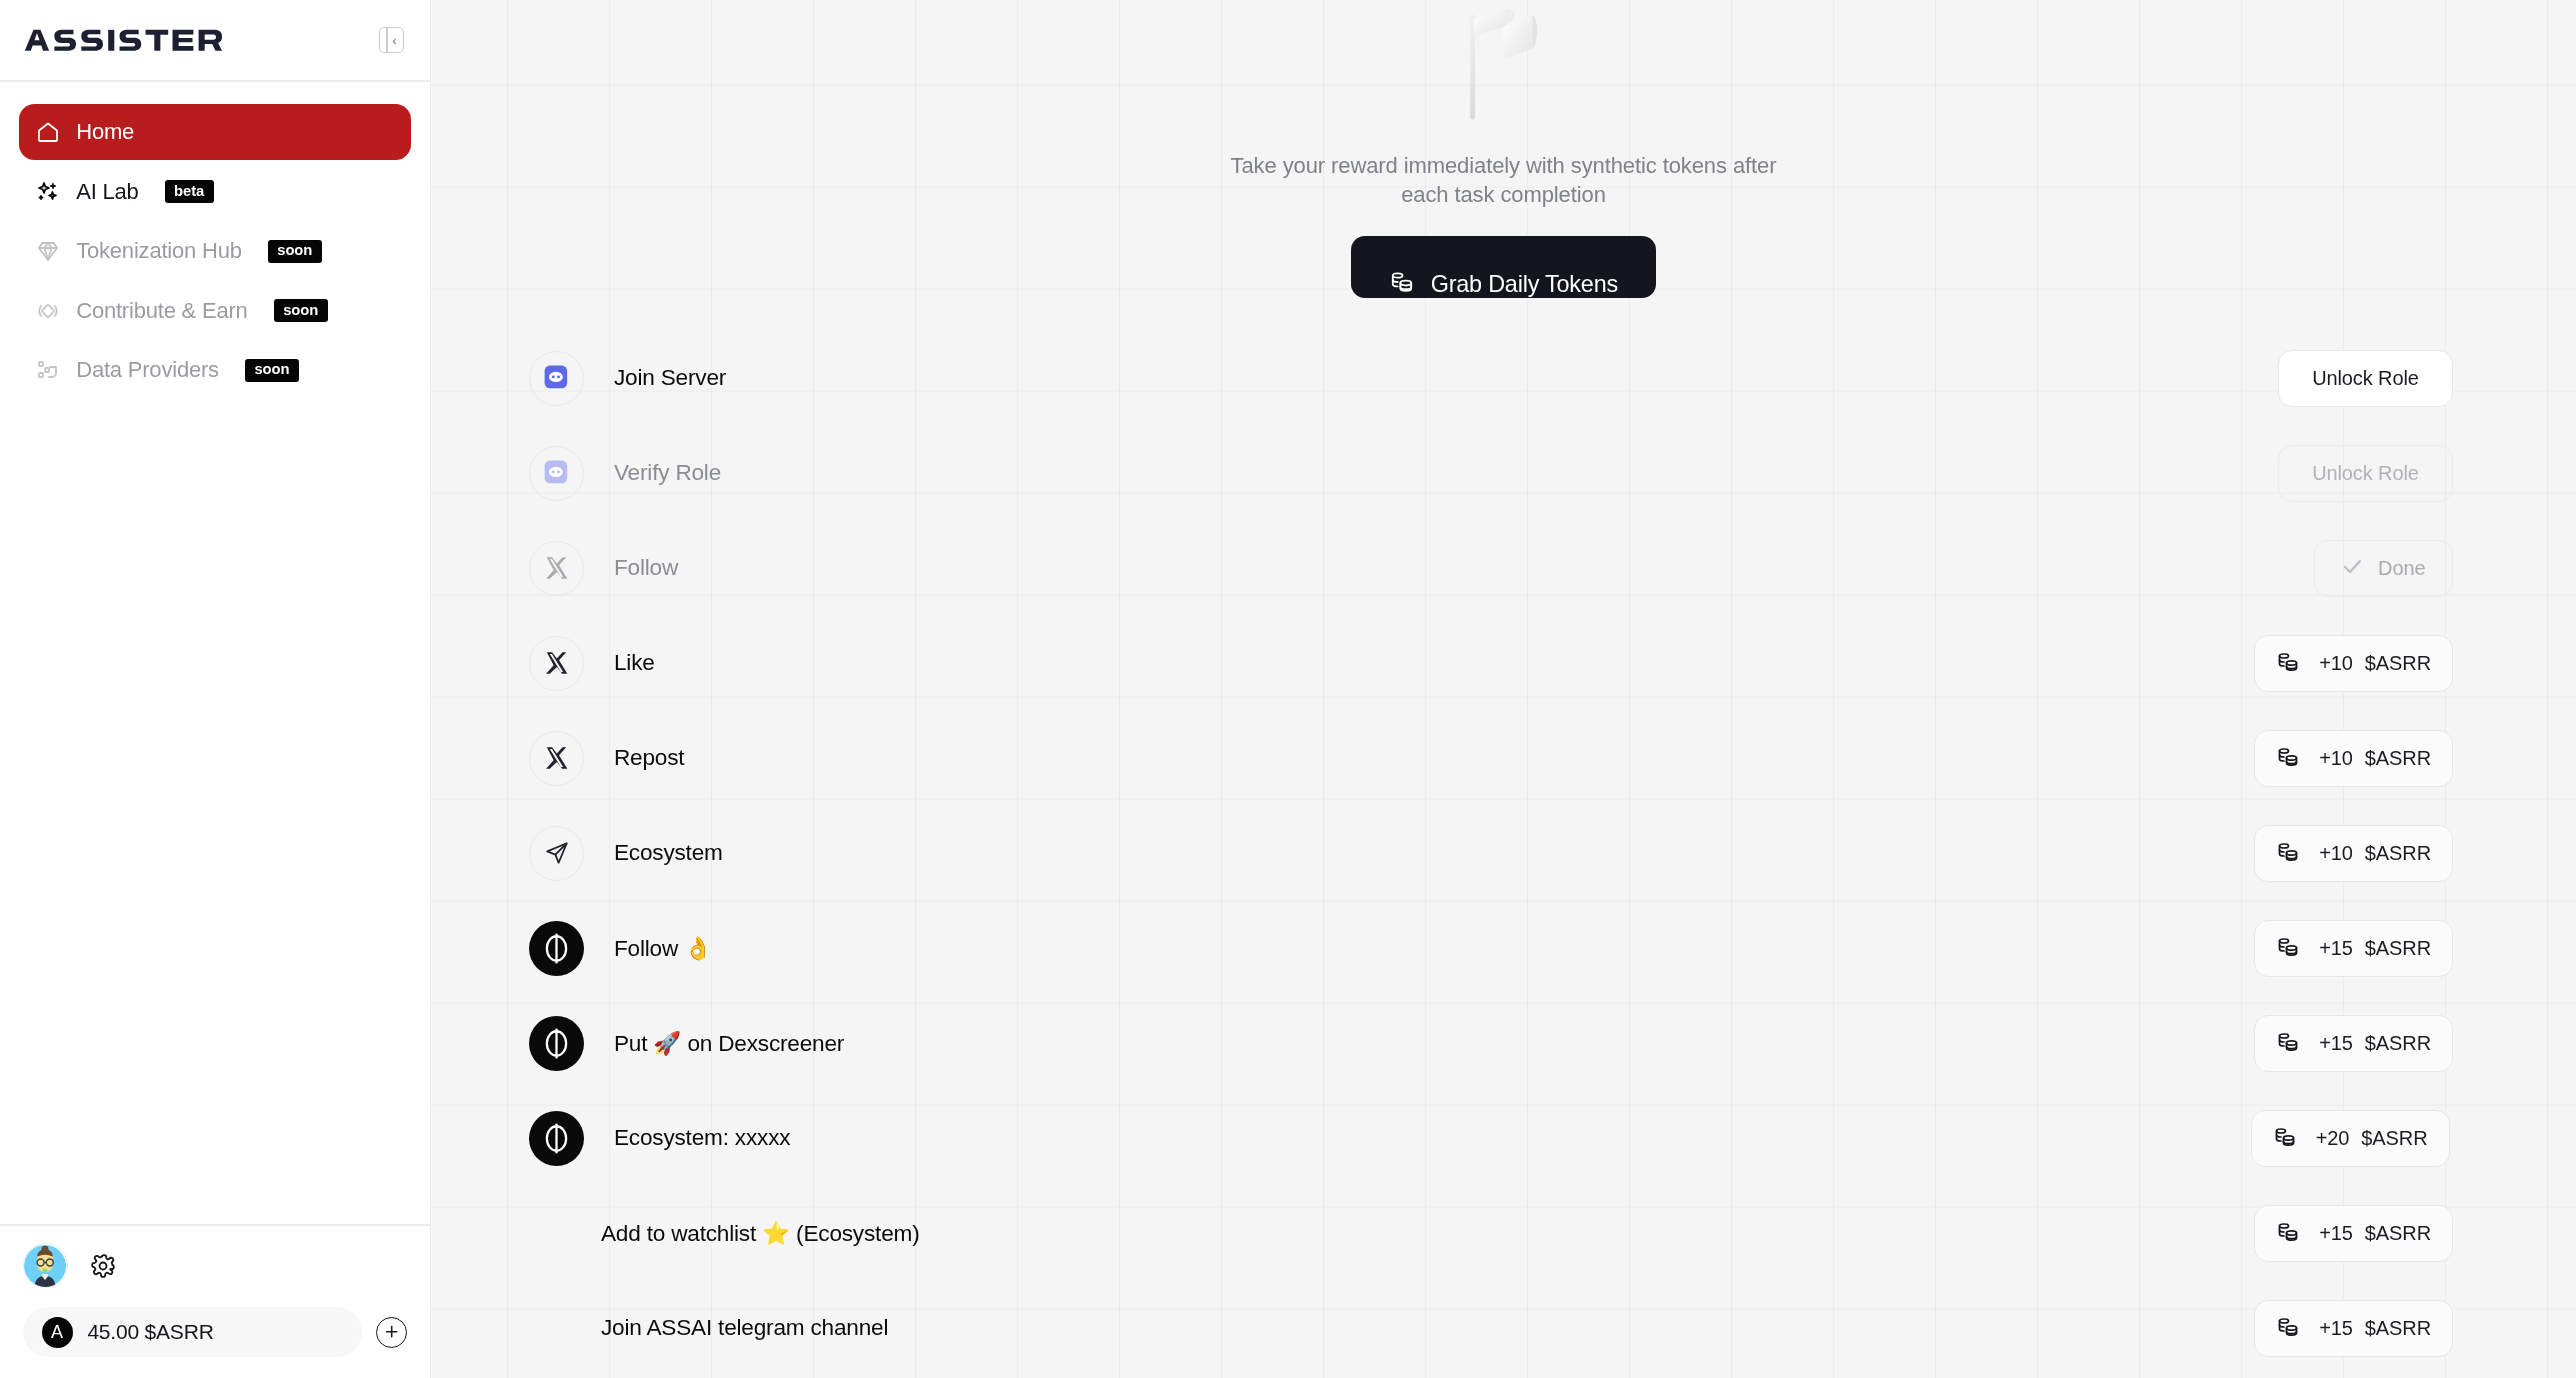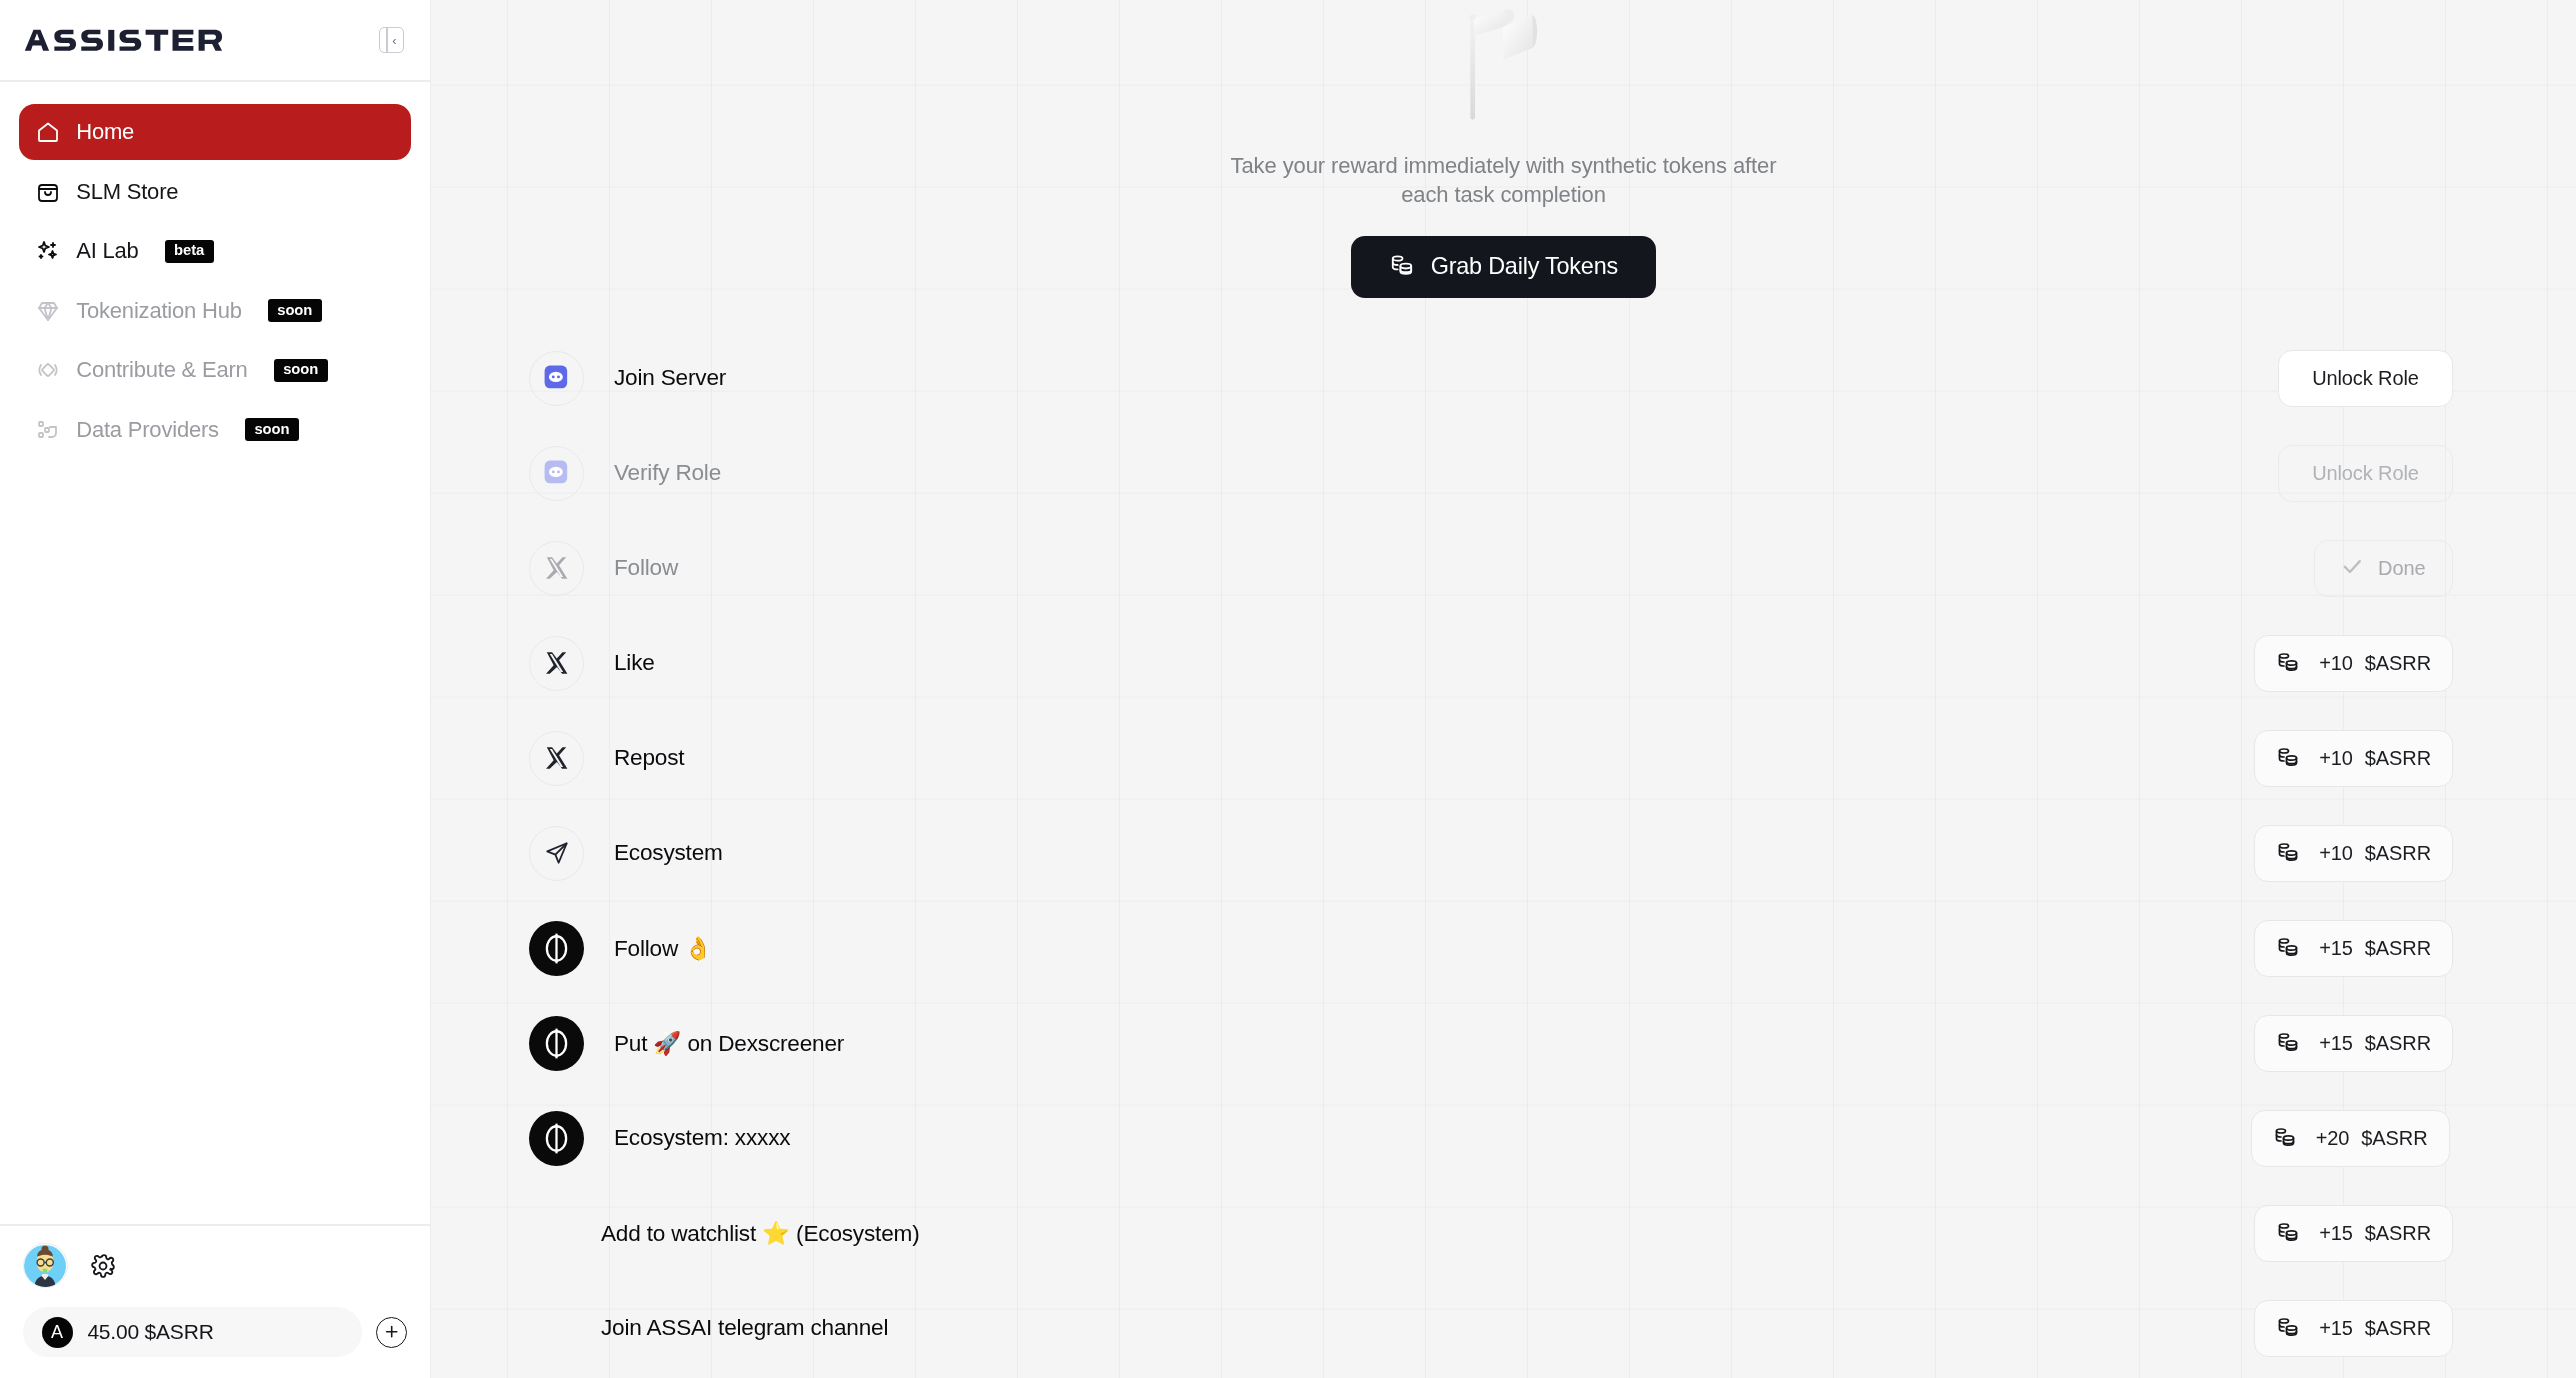--- a/index.html
+++ b/index.html
@@ -109,21 +109,21 @@
     font-size: 38px; font-weight: bold; color:#0a0b0d;
     letter-spacing: -0.5px; margin-top: 21px;
   }
   .hero-sub {
     font-size: 22px; color:#7f8287; line-height: 1.33;
     margin: 12px auto 0 auto; width: 555px; letter-spacing:-0.1px;
   }
   .grab-btn {
     margin: 26px auto 0 auto;
     height: 62px; border-radius: 14px; background:#13161d;
-    display: inline-flex; align-items:center; justify-content:center;
+    display: inline-flex; align-items:flex-end; justify-content:center;
     gap: 15.6px; padding: 0 38px; cursor:pointer; border:none;
   }
   .grab-btn .lbl { color:#ffffff; font-size:23.4px; letter-spacing:-0.2px;}
   .coins-ico svg { width: 26px; height: 26px; fill:none; stroke:#ffffff; stroke-width:1.7; stroke-linecap:round; stroke-linejoin:round;}
 
   
   .quests { margin-top: 33px; }
   .q-row {
     display: flex; align-items: center;
     height: 95px; padding: 0 123px 0 98px;
@@ -194,30 +194,20 @@
 
       <div class="nav-item active">
         <span class="nav-ico">
           <svg viewBox="0 0 24 24">
               <path d="M3 10.5 L12 3.5 L21 10.5 V20 a1 1 0 0 1 -1 1 H4 a1 1 0 0 1 -1 -1 Z"></path>
             </svg>
         </span>
         <span class="nav-label">Home</span>
       </div>
 
-      <div class="nav-item">
-        <span class="nav-ico">
-          <svg viewBox="0 0 24 24">
-              <rect x="3" y="5" width="18" height="16" rx="3"></rect>
-              <path d="M3 9 H21"></path>
-              <path d="M9 12 a3 3 0 0 0 6 0"></path>
-            </svg>
-        </span>
-        <span class="nav-label">SLM Store</span>
-      </div>
 
       <div class="nav-item">
         <span class="nav-ico">
           <svg viewBox="0 0 24 24">
               <path d="M8 3 L9.3 6.7 L13 8 L9.3 9.3 L8 13 L6.7 9.3 L3 8 L6.7 6.7 Z"></path>
               <path d="M16.5 12 L17.4 14.6 L20 15.5 L17.4 16.4 L16.5 19 L15.6 16.4 L13 15.5 L15.6 14.6 Z"></path>
               <path d="M17 4 v4 M15 6 h4"></path>
               <path d="M5 16 v3 M3.5 17.5 h3"></path>
             </svg>
         </span>

